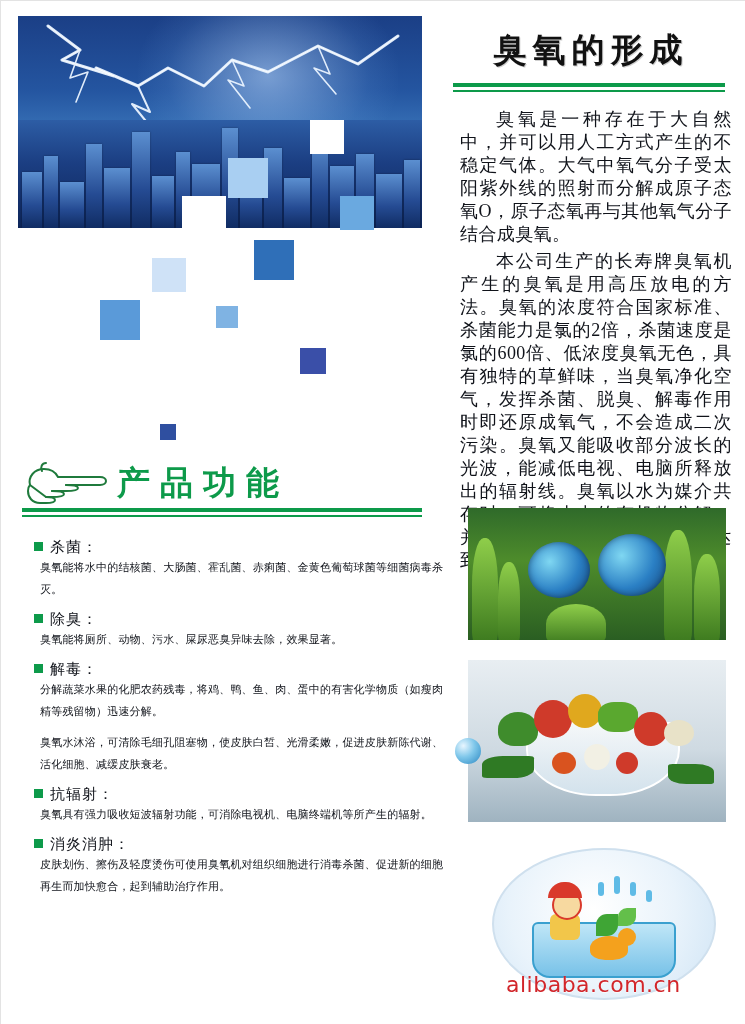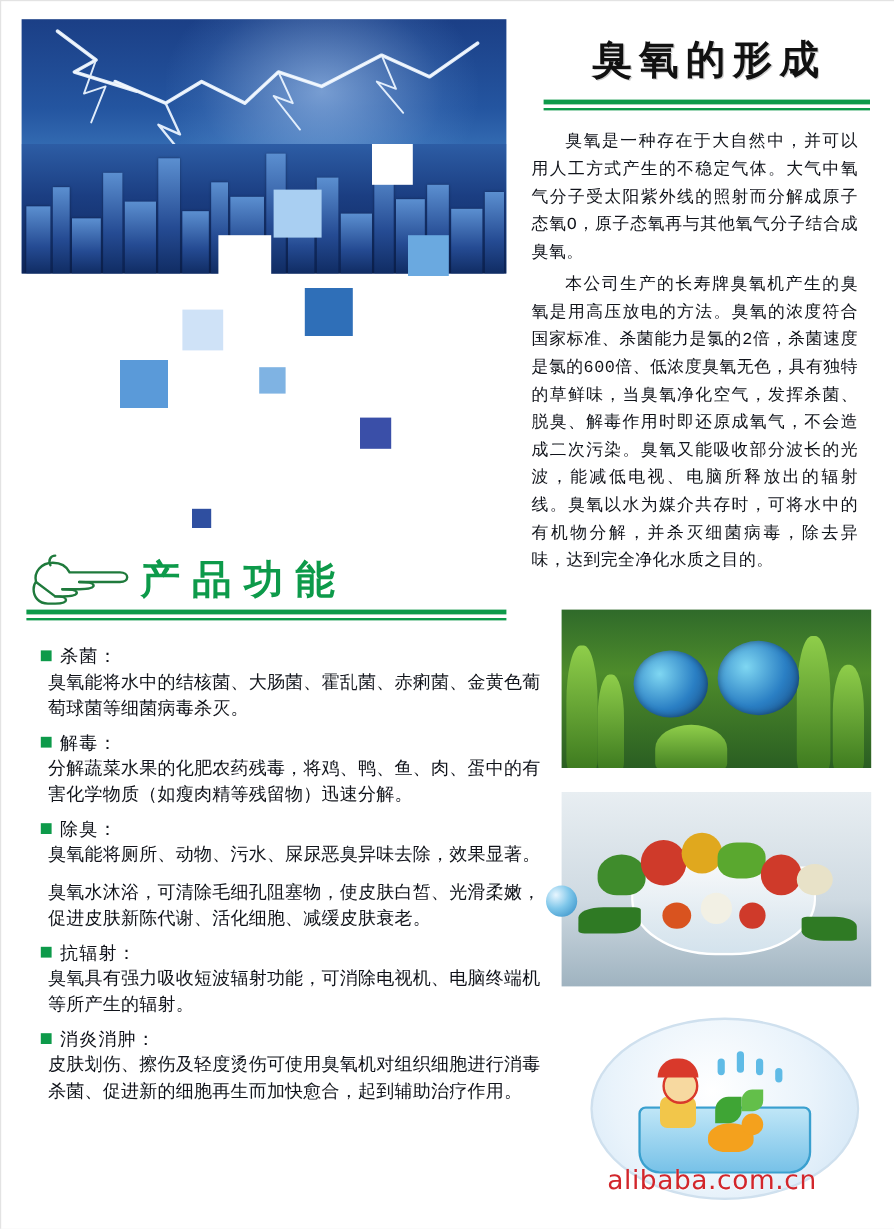--- a/index.html
+++ b/index.html
@@ -92,25 +92,25 @@
     width: 272px;
   }
   .title-rules .r2 {
     height: 2px;
     background: #0d9a4a;
     width: 272px;
     margin-top: 3px;
   }
   .intro {
     position: absolute;
-    left: 443px;
+    left: 460px;
     top: 108px;
     width: 272px;
-    font-family: Liberation Mono, monospace;
-    font-size: 14px;
+    font-family: Liberation Serif, serif;
+    font-size: 18px;
     line-height: 23px;
     color: #10131a;
     text-align: justify;
     letter-spacing: 0.4px;
   }
   .intro p {
     margin: 0 0 4px 0;
     text-indent: 2em;
   }
 
@@ -180,21 +180,21 @@
     flex: 0 0 auto;
     position: relative;
     top: -1px;
   }
   .feature .label {
     font-size: 15px;
     letter-spacing: 1px;
     font-weight: normal;
   }
   .feature .body {
-    font-size: 15px;
+    font-size: 11px;
     line-height: 22px;
     margin-left: 16px;
     letter-spacing: 0.2px;
   }
 
   
   .photo {
     position: absolute;
     overflow: hidden;
   }
@@ -444,31 +444,31 @@
       <div class="head">
         <span class="bullet"></span>
         <span class="label">杀菌：</span>
       </div>
       <div class="body">臭氧能将水中的结核菌、大肠菌、霍乱菌、赤痢菌、金黄色葡萄球菌等细菌病毒杀灭。</div>
     </div>
 
     <div class="feature">
       <div class="head">
         <span class="bullet"></span>
+        <span class="label">除臭：</span>
+      </div>
+      <div class="body">臭氧能将厕所、动物、污水、屎尿恶臭异味去除，效果显著。</div>
+    </div>
+
+    <div class="feature">
+      <div class="head">
+        <span class="bullet"></span>
         <span class="label">解毒：</span>
       </div>
       <div class="body">分解蔬菜水果的化肥农药残毒，将鸡、鸭、鱼、肉、蛋中的有害化学物质（如瘦肉精等残留物）迅速分解。</div>
-    </div>
-
-    <div class="feature">
-      <div class="head">
-        <span class="bullet"></span>
-        <span class="label">除臭：</span>
-      </div>
-      <div class="body">臭氧能将厕所、动物、污水、屎尿恶臭异味去除，效果显著。</div>
     </div>
 
     <div class="feature">
       <div class="body">臭氧水沐浴，可清除毛细孔阻塞物，使皮肤白皙、光滑柔嫩，促进皮肤新陈代谢、活化细胞、减缓皮肤衰老。</div>
     </div>
 
     <div class="feature">
       <div class="head">
         <span class="bullet"></span>
         <span class="label">抗辐射：</span>

